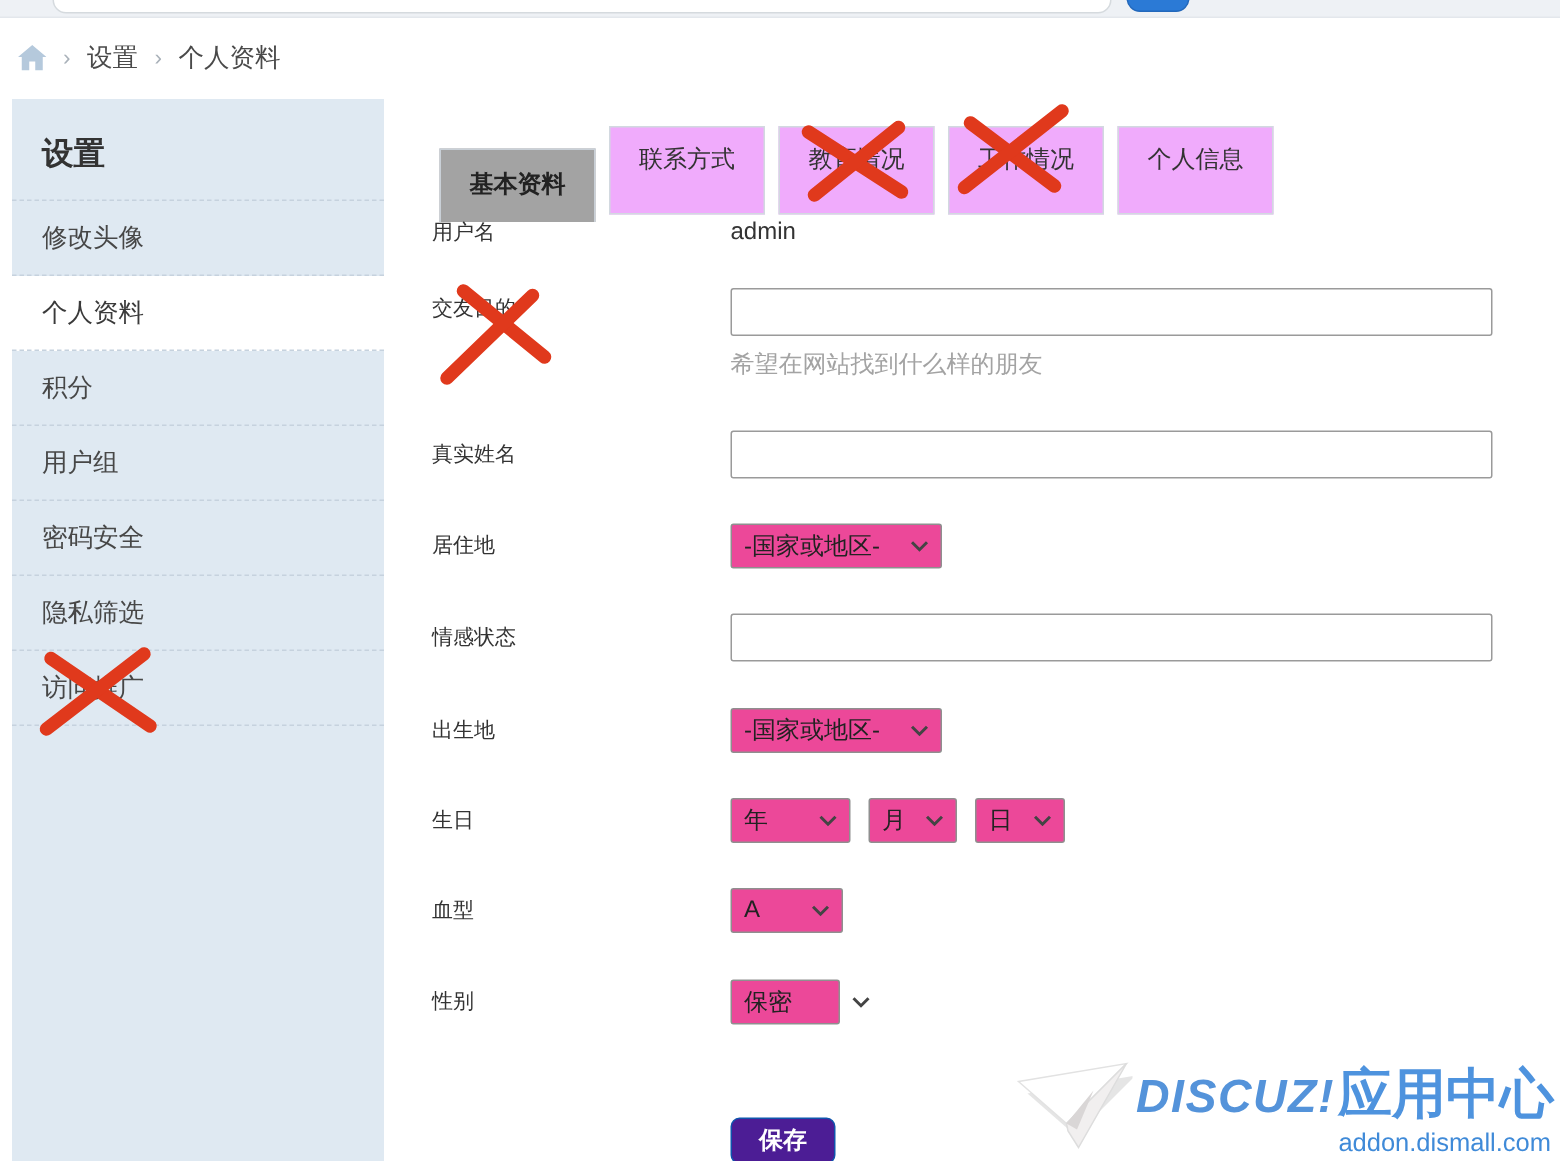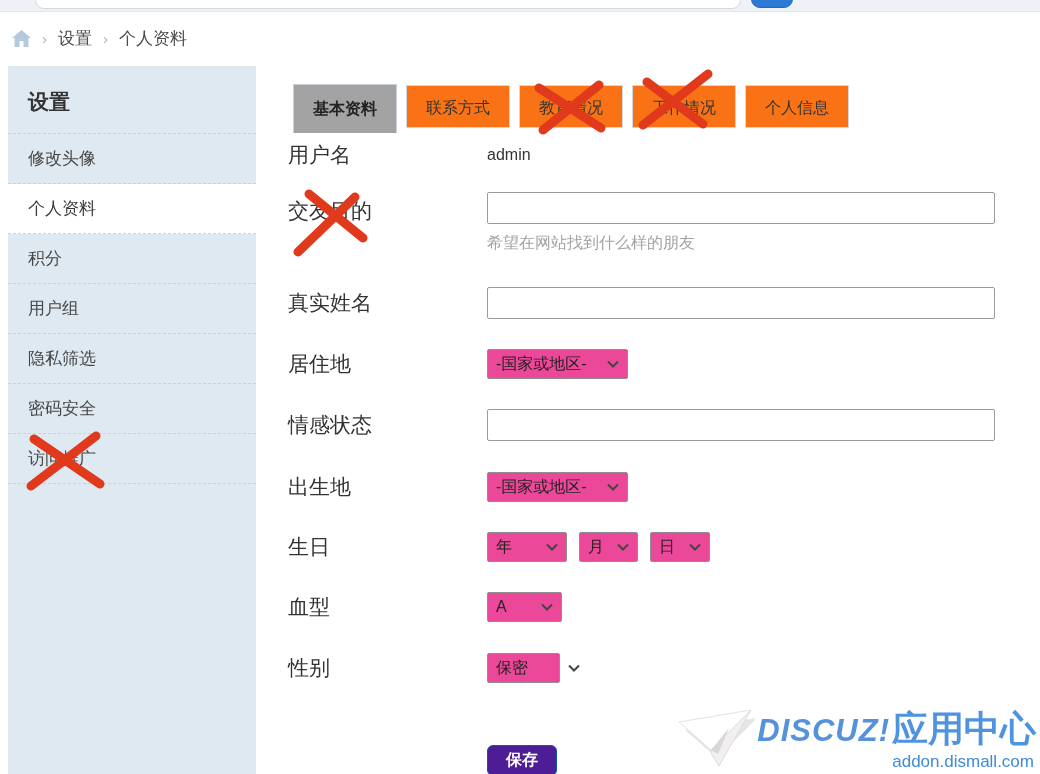--- a/index.html
+++ b/index.html
@@ -28,31 +28,31 @@
   .sidebar { position:absolute; left:8px; top:66px; width:248px; height:708px;
              background:#dfe9f2; }
   .sidebar-title { font-size:21px; font-weight:bold; color:#333;
                    padding:22px 20px 17px 20px; border-bottom:1px dashed #c6d2de; }
   .side-item { height:50px; line-height:50px; padding:0 20px; font-size:17px; color:#474747;
                border-bottom:1px dashed #c6d2de; cursor:pointer; white-space:nowrap; }
   .side-item.selected { background:#ffffff; color:#3a3a3a; }
 
   
   .tabs { position:absolute; left:293px; top:84px; display:flex; align-items:flex-end; }
-  .tab { height:43px; line-height:43px; padding:0 19px; margin-right:9px; margin-bottom:5px;
-         background:#f97316; border:1px solid #d2d9e0; font-size:16px; color:#333;
+  .tab { height:59px; line-height:43px; padding:0 19px; margin-right:9px; margin-bottom:5px;
+         background:#f0abfc; border:1px solid #d2d9e0; font-size:16px; color:#333;
          cursor:pointer; white-space:nowrap; }
   .tab.active { height:49px; line-height:47px; margin-bottom:0; background:#a3a3a3;
                 border:1px solid #c9d0d7; border-bottom:none; font-weight:bold; color:#222; }
 
   
   .form { position:absolute; left:288px; top:140px; width:714px; }
   .frow { display:flex; align-items:center; }
   .frow.top { align-items:flex-start; }
-  .flabel { width:199px; font-size:21px; color:#333; white-space:nowrap; }
+  .flabel { width:199px; font-size:14px; color:#333; white-space:nowrap; }
   .frow.top .flabel { padding-top:5px; }
   .fval { font-size:16px; color:#333; }
   .tinput { width:508px; height:32px; border:1px solid #9a9a9a; border-radius:2px;
             background:#fff; font-size:15px; padding:0 8px; color:#333; outline:none; }
   .hint { margin-top:9px; font-size:16px; color:#a3a3a3; }
   .selbox { display:inline-flex; align-items:center; justify-content:space-between;
             height:30px; border:1px solid #8f8f8f; border-radius:2px; background:#ec4899;
             padding:0 8px; font-size:16px; color:#222; cursor:pointer; white-space:nowrap; }
   .selbox .chev { display:inline-flex; margin-left:8px; }
   .bday { display:flex; gap:12px; }
@@ -101,22 +101,22 @@
     <span class="crumb-sep">›</span>
     <span>个人资料</span>
   </div>
 
   <div class="sidebar">
     <div class="sidebar-title">设置</div>
     <div class="side-item">修改头像</div>
     <div class="side-item selected">个人资料</div>
     <div class="side-item">积分</div>
     <div class="side-item">用户组</div>
+    <div class="side-item">密码安全</div>
     <div class="side-item">隐私筛选</div>
-    <div class="side-item">密码安全</div>
     <div class="side-item">访问推广</div>
   </div>
 
   <div class="tabs">
     <div class="tab active">基本资料</div>
     <div class="tab">联系方式</div>
     <div class="tab">教育情况</div>
     <div class="tab">工作情况</div>
     <div class="tab">个人信息</div>
   </div>

